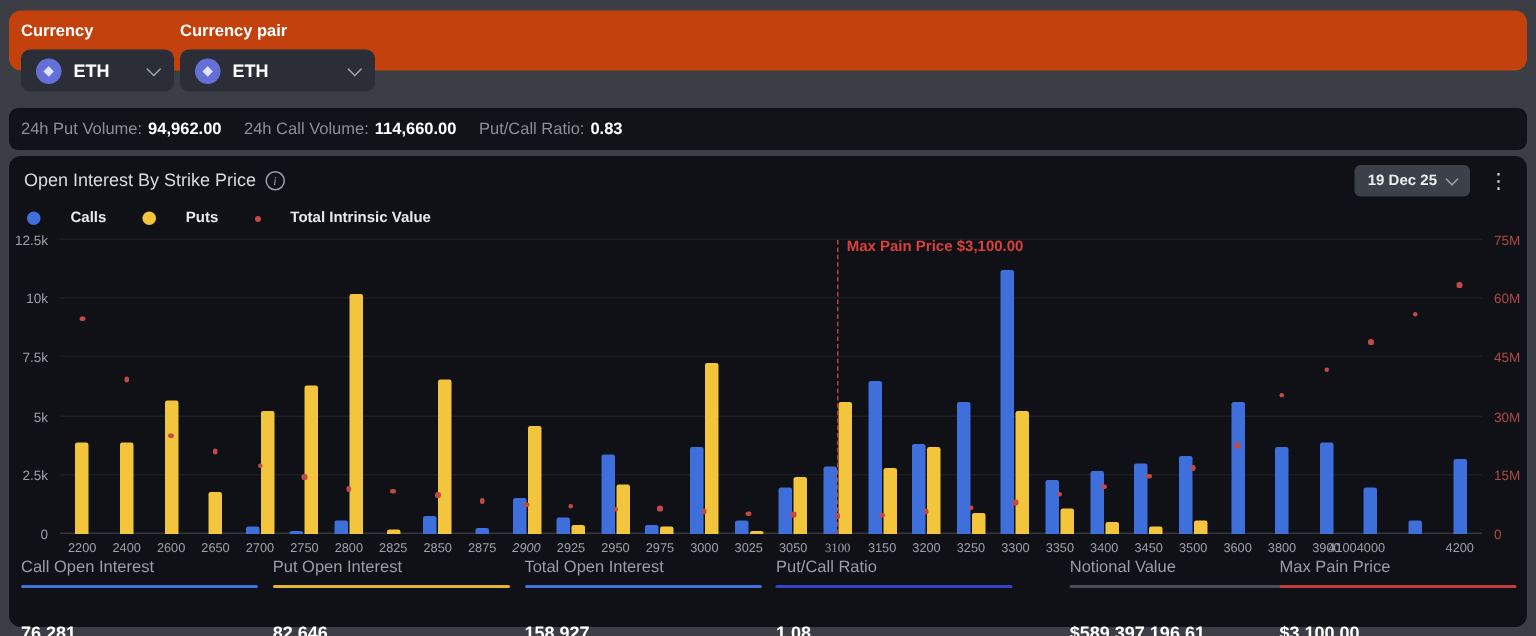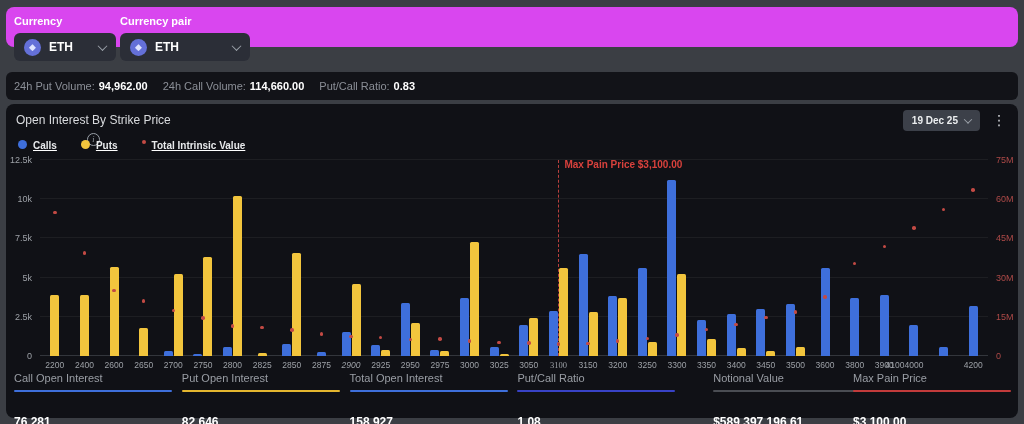--- a/index.html
+++ b/index.html
@@ -5,21 +5,21 @@
   * { box-sizing: border-box; margin: 0; padding: 0; }
   html,body { width:1024px; height:424px; }
   body {
     background:#3b3e44;
     font-family:"Liberation Sans", sans-serif;
     position:relative;
     overflow:hidden;
     color:#fff;
   }
   .panel { position:absolute; background:#131419; border-radius:8px; }
-  #panel-top   { left:6px; top:7px;   width:1012px; height:40px; background:#d946ef; }
+  #panel-top   { left:6px; top:7px;   width:1012px; height:40px; background:#c2410c; }
   #panel-stats { left:6px; top:72px;  width:1012px; height:28px; border-radius:6px; background:#121318; }
   #panel-chart { left:6px; top:104px; width:1012px; height:314px; background:#101116; }
 
   
   .filter { position:absolute; top:8px; }
   .filter .flabel { font-size:11px; font-weight:bold; color:#ffffff; display:block; margin-bottom:6px; }
   .pill {
     height:28px; background:#2b2e37; border-radius:6px;
     display:flex; align-items:center; gap:8px; padding:0 10px; cursor:pointer;
   }
@@ -38,39 +38,39 @@
   #filter-pair { left:114px; }
   #filter-pair .pill { width:130px; }
 
   
   #stats-row { display:flex; align-items:center; height:100%; padding-left:8px; gap:15px; font-size:11px; }
   #stats-row .slabel { color:#8b8f97; }
   #stats-row .sval { color:#fff; font-weight:bold; margin-left:4px; }
   .stat-item { white-space:nowrap; }
 
   
-  #chart-title-row { position:absolute; left:10px; top:9px; display:flex; align-items:center; gap:6px;flex-direction:column; }
+  #chart-title-row { position:absolute; left:10px; top:9px; display:flex; align-items:center; gap:6px; }
   #chart-title { font-size:12px; color:#d9dbde; }
   .info-icon {
     width:13px; height:13px; border:1px solid #9aa0a8; border-radius:50%;
     display:inline-flex; align-items:center; justify-content:center;
     font-size:8px; color:#9aa0a8; cursor:pointer; font-style:italic; font-family:"Liberation Serif",serif;
   }
   #header-right { position:absolute; right:10px; top:6px; display:flex; align-items:center; gap:10px; }
   #date-pill {
     background:#3c4049; border-radius:4px; height:21px; padding:0 9px;
     display:flex; align-items:center; gap:7px; cursor:pointer;
   }
   #date-pill .pval { font-size:10px; font-weight:bold; color:#eceef0; }
   #date-pill .chev { width:6px; height:6px; }
   #kebab { font-size:14px; color:#d2d5d9; cursor:pointer; line-height:21px; padding:0 2px; letter-spacing:0; }
 
   
   #legend { position:absolute; left:12px; top:36px; display:flex; align-items:center; gap:24px; }
-  .legend-item { display:flex; align-items:flex-start; gap:6px; cursor:pointer;text-decoration:underline; }
+  .legend-item { display:flex; align-items:center; gap:20px; cursor:pointer; }
   .legend-item .lbl { font-size:10px; font-weight:bold; color:#e7e9eb; }
   .lmark { border-radius:50%; }
 
   
   #plot { position:absolute; left:34px; top:56px; width:948px; height:196px; }
   .gridline { position:absolute; left:0; width:100%; height:1px; background:rgba(255,255,255,0.055); }
   .gridline.base { background:#33363c; }
   .bar-group { position:absolute; bottom:0; display:flex; align-items:flex-end; justify-content:center; gap:1px; }
   .bar { width:9px; border-radius:1.5px 1.5px 0 0; }
   .tiv-dot { position:absolute; width:3.5px; height:3.5px; border-radius:50%; }

